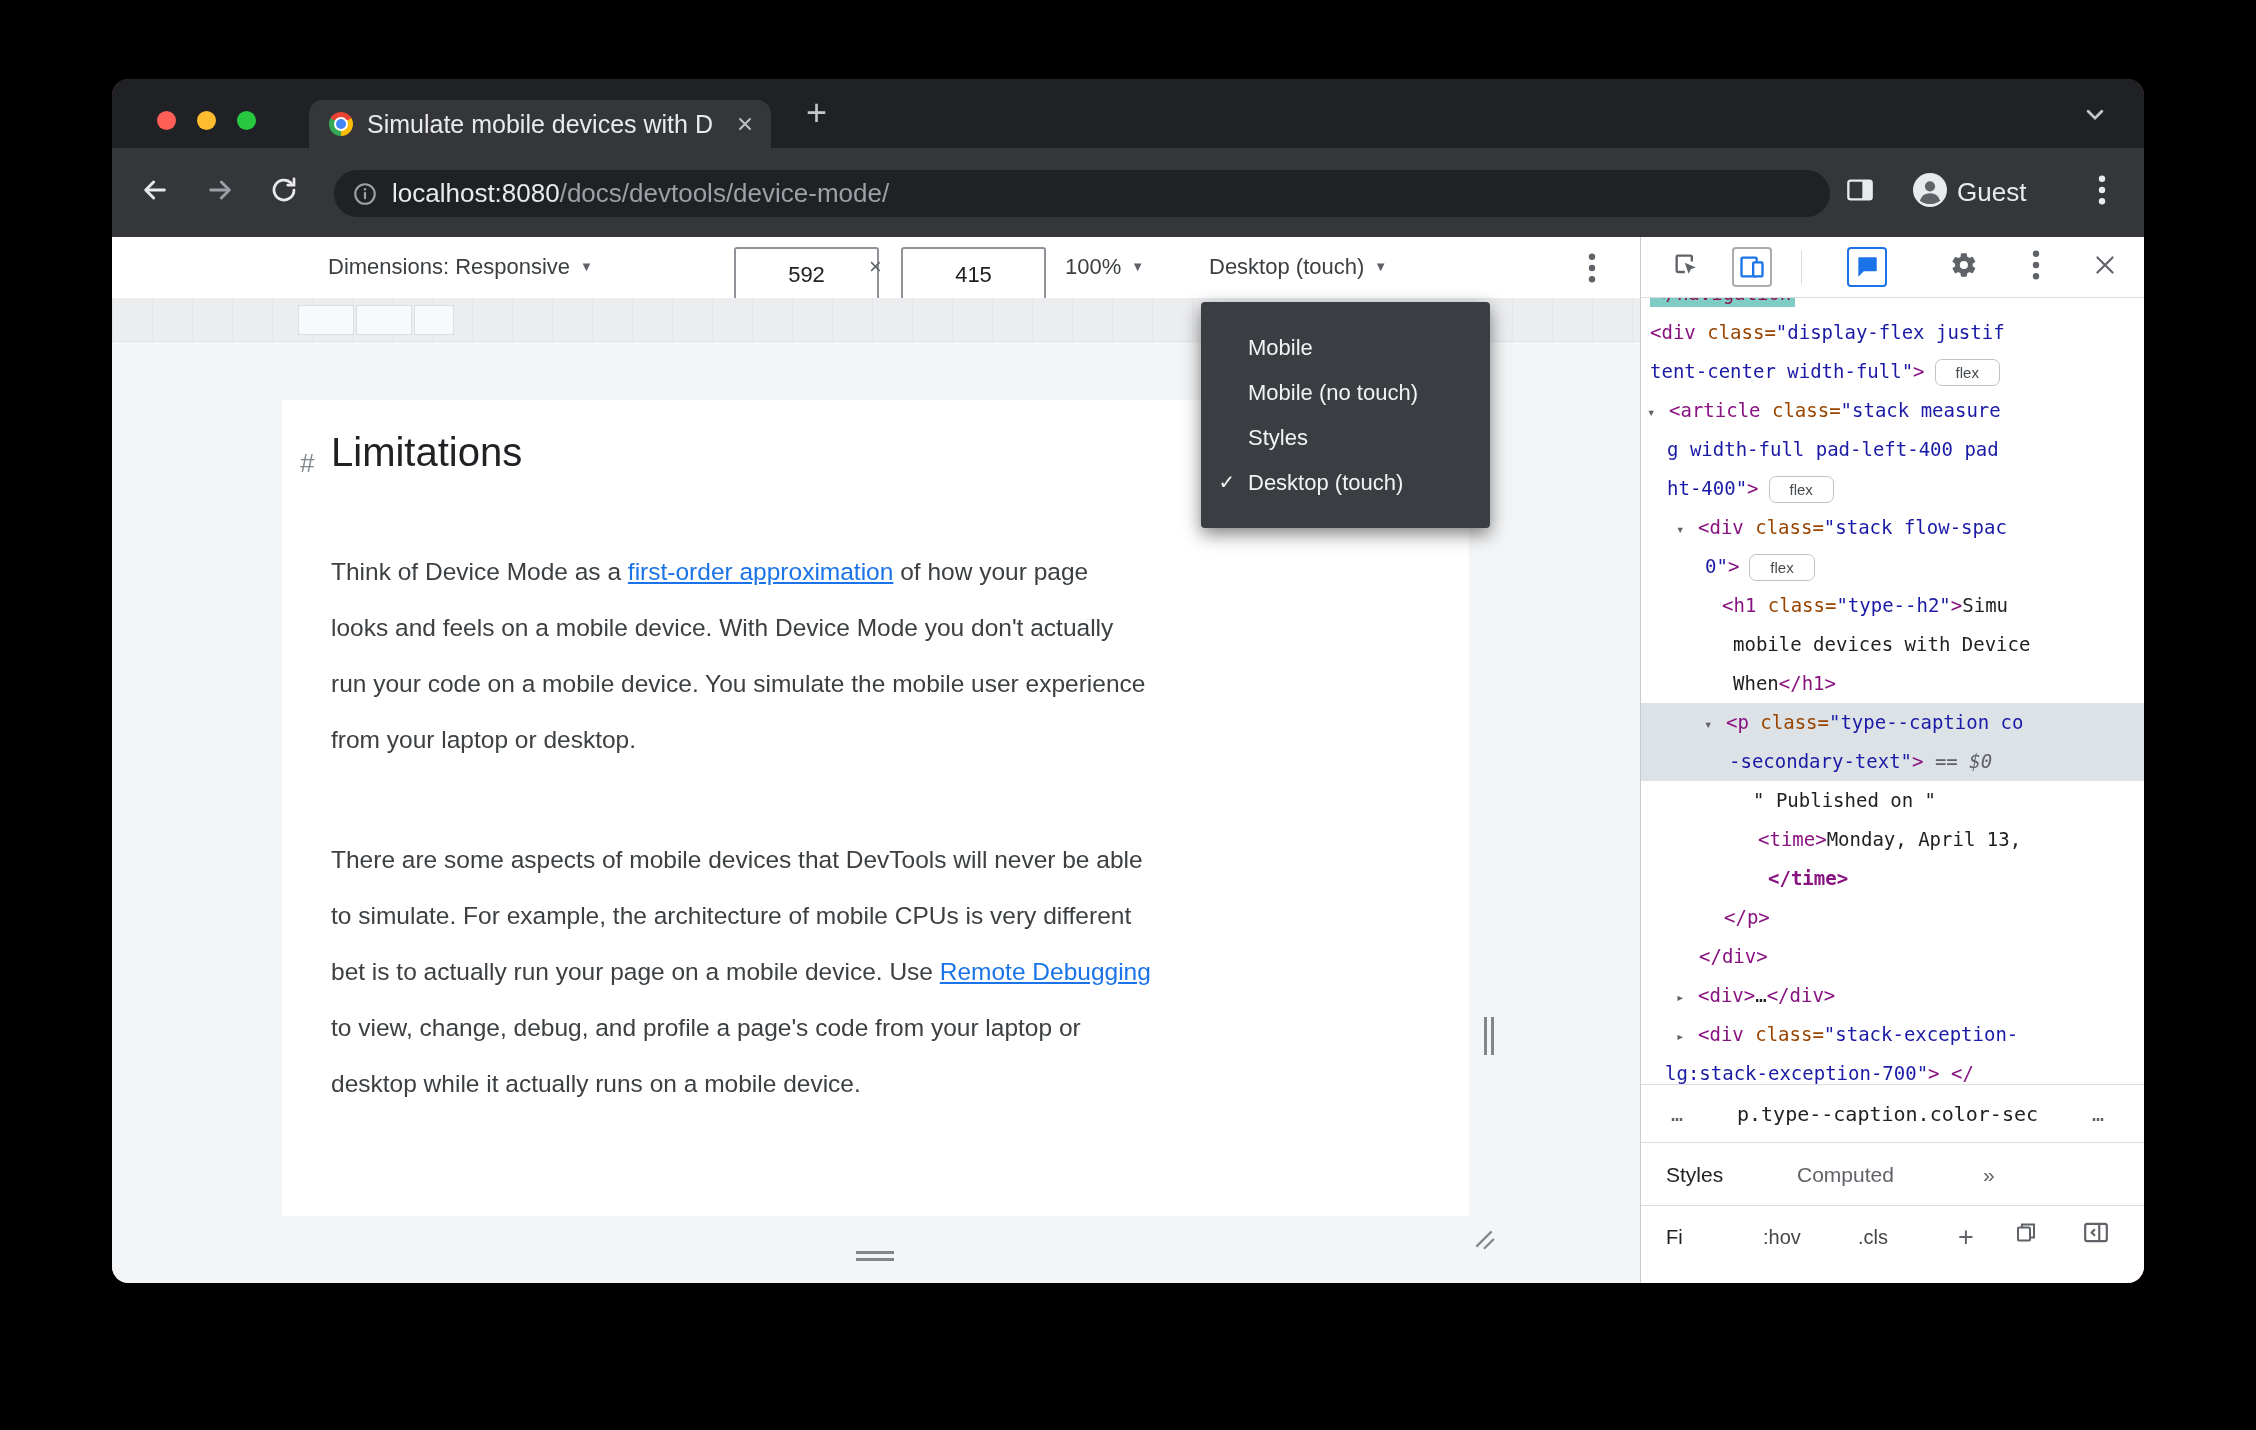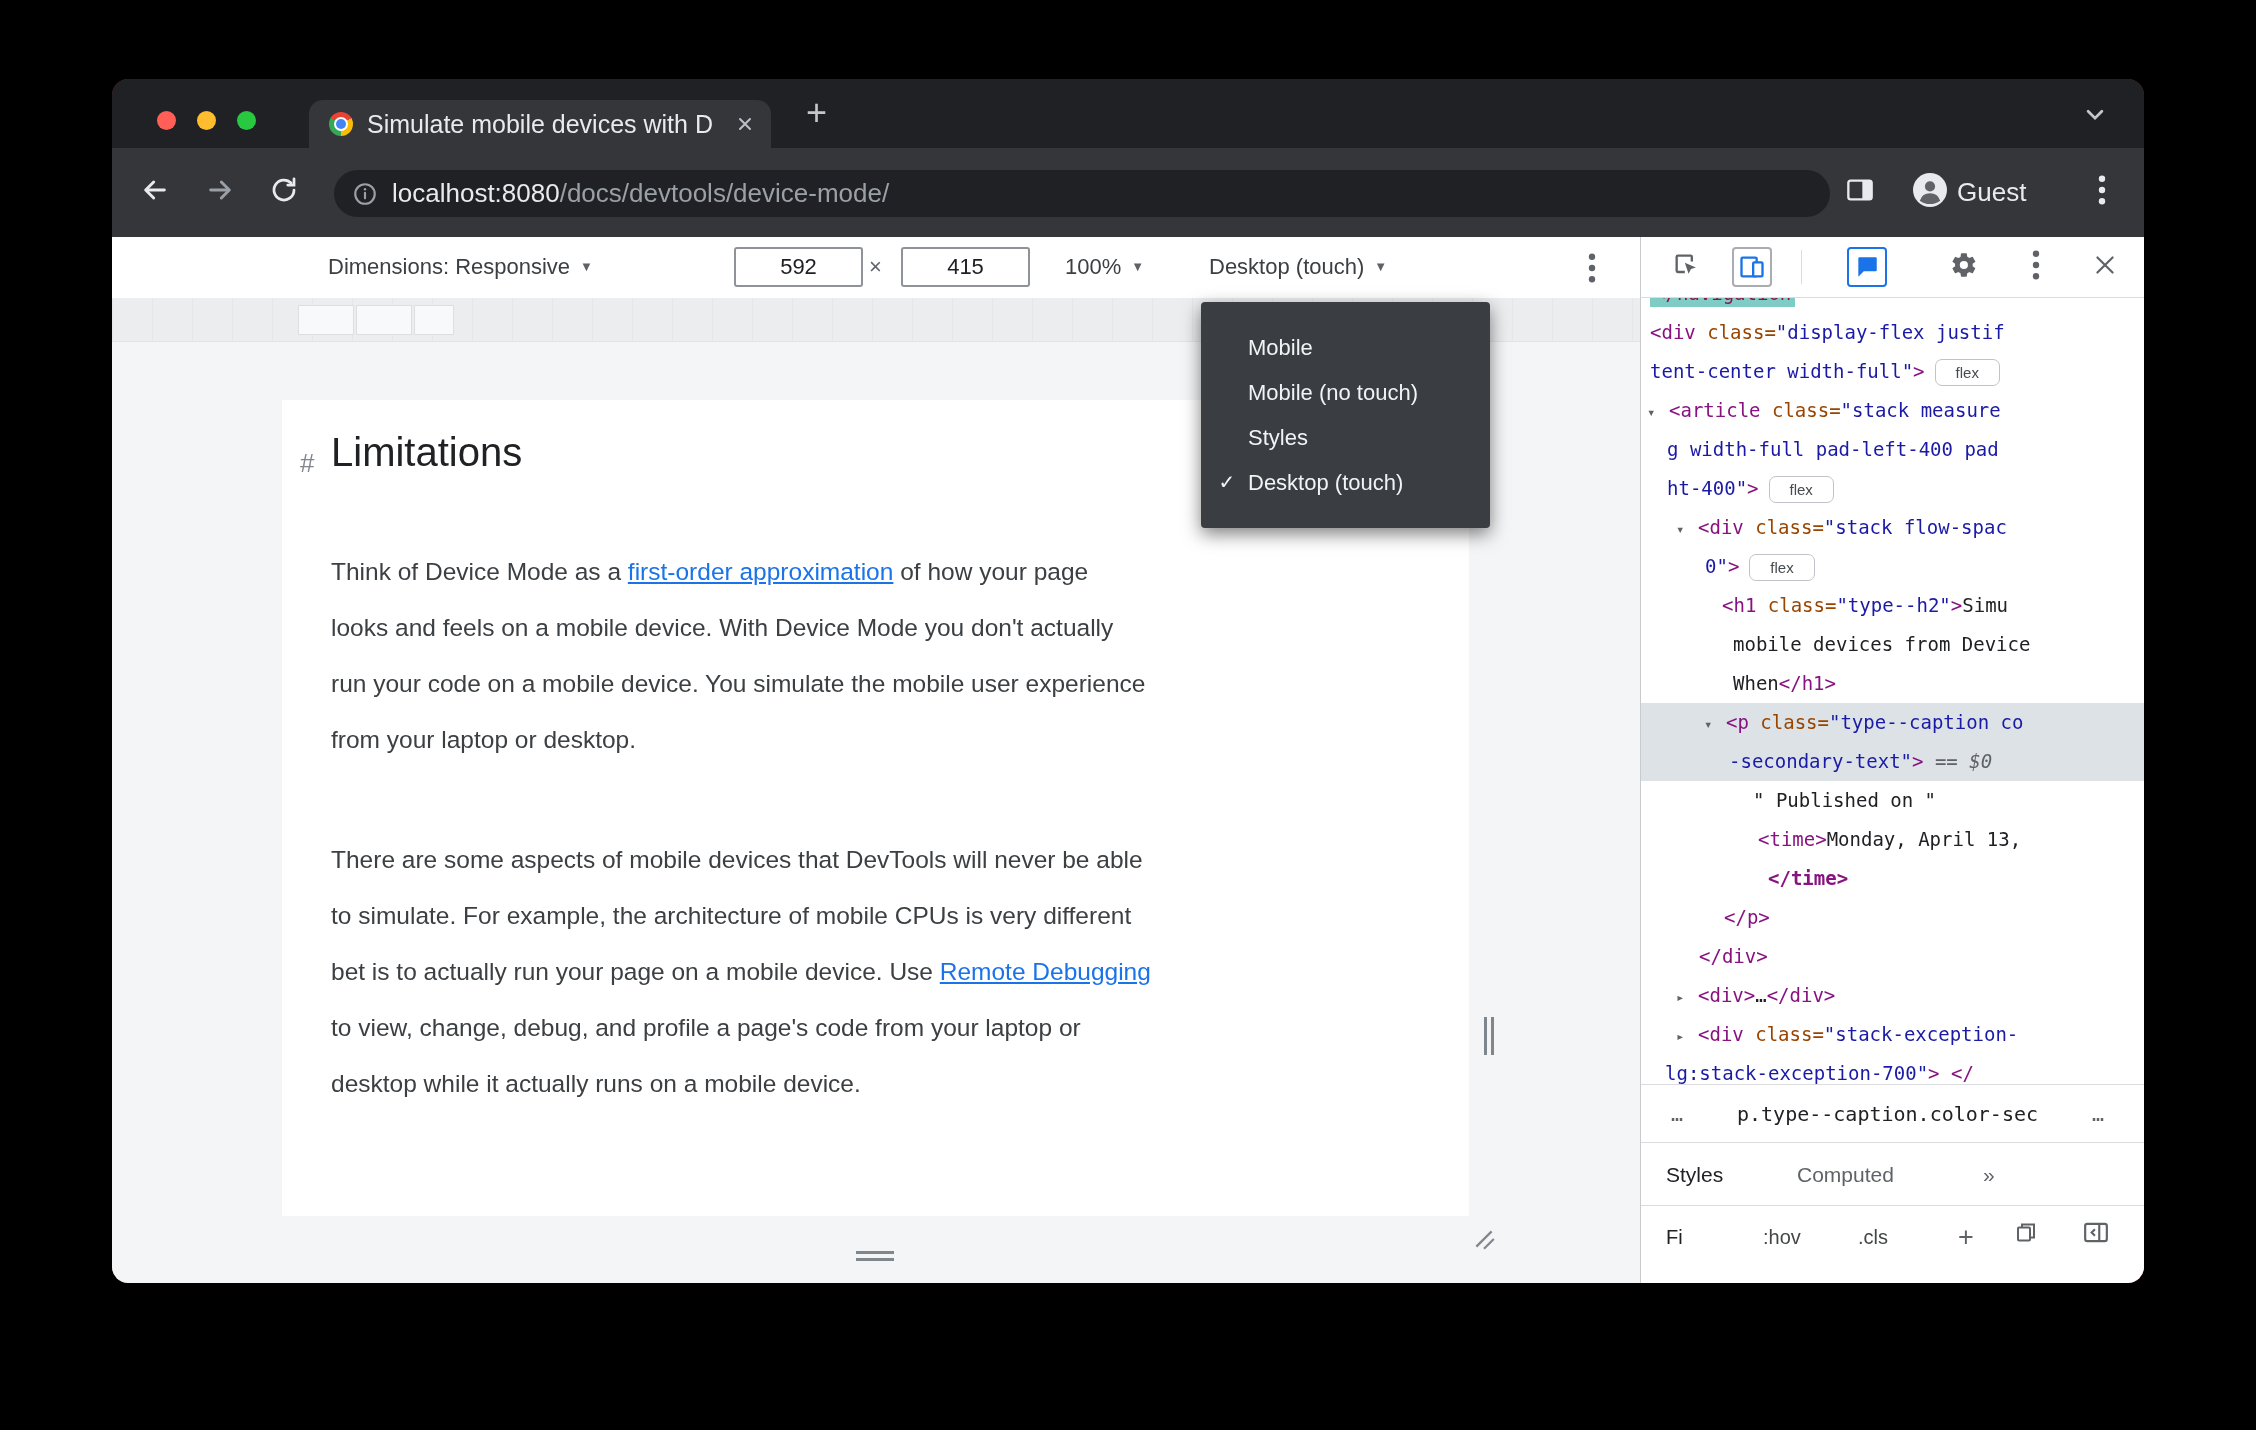--- a/index.html
+++ b/index.html
@@ -28,21 +28,21 @@
   .addr-info{margin-left:18px;display:flex}
   .addr-text{margin-left:14px;font-size:26px;white-space:nowrap}
   .addr-domain{color:#e8eaed}
   .addr-path{color:#9aa0a6}
   .guest-label{position:absolute;left:1845px;top:44px;transform:translateY(-50%);color:#e8eaed;font-size:26px}
 
   
   .device-toolbar{position:absolute;top:158px;left:0;width:1528px;height:61px;background:#fff;border-bottom:1px solid #dadce0;font-size:22px;color:#3c4043}
   .dt-item{position:absolute;top:0;height:60px;line-height:60px;white-space:nowrap}
   .tri{font-size:13px;color:#5f6368;margin-left:10px;vertical-align:3px}
-  .size-input{position:absolute;top:10px;width:125px;height:36px;border:2px solid #8f9398;border-radius:3px;font-family:"Liberation Sans",sans-serif;font-size:22px;text-align:center;color:#202124;background:#fff;padding:0}
+  .size-input{position:absolute;top:10px;width:125px;height:36px;border:2px solid #8f9398;border-radius:3px;font-family:"Liberation Sans",sans-serif;font-size:22px;text-align:center;color:#202124;background:#fff;padding:8px}
   .kebab{display:inline-block}
 
   
   .devtools-toolbar{position:absolute;top:158px;left:1528px;width:504px;height:61px;background:#fff;border-bottom:1px solid #dadce0;border-left:1px solid #c8cbce;box-sizing:border-box}
   .dtb{position:absolute;top:50%;transform:translate(-50%,-50%)}
   .icon-box{width:40px;height:40px;border-radius:4px;display:flex;align-items:center;justify-content:center;box-sizing:border-box}
   .box-grey{border:2px solid #a9adb1}
   .box-blue{border:2px solid #1a73e8}
   .vdiv{position:absolute;left:160px;top:13px;width:1px;height:34px;background:#dadce0}
 
@@ -264,21 +264,21 @@
     <div id="code-lines">
         <div class="code-line" style="padding-left: 9px;"><span class="c-teal">&lt;/navigation</span></div>
         <div class="code-line" style="padding-left: 9px;"><span class="c-tag">&lt;div</span><span class="c-attr"> class=</span><span class="c-val">"display-flex justif</span></div>
         <div class="code-line" style="padding-left: 9px;"><span class="c-val">tent-center width-full"</span><span class="c-tag">&gt;</span><span class="c-badge">flex</span></div>
         <div class="code-line" style="padding-left: 6px;"><span class="c-arrow">▾</span><span class="c-tag">&lt;article</span><span class="c-attr"> class=</span><span class="c-val">"stack measure</span></div>
         <div class="code-line" style="padding-left: 26px;"><span class="c-val">g width-full pad-left-400 pad</span></div>
         <div class="code-line" style="padding-left: 26px;"><span class="c-val">ht-400"</span><span class="c-tag">&gt;</span><span class="c-badge">flex</span></div>
         <div class="code-line" style="padding-left: 35px;"><span class="c-arrow">▾</span><span class="c-tag">&lt;div</span><span class="c-attr"> class=</span><span class="c-val">"stack flow-spac</span></div>
         <div class="code-line" style="padding-left: 64px;"><span class="c-val">0"</span><span class="c-tag">&gt;</span><span class="c-badge">flex</span></div>
         <div class="code-line" style="padding-left: 81px;"><span class="c-tag">&lt;h1</span><span class="c-attr"> class=</span><span class="c-val">"type--h2"</span><span class="c-tag">&gt;</span><span class="c-txt">Simu</span></div>
-        <div class="code-line" style="padding-left: 92px;"><span class="c-txt">mobile devices from Device</span></div>
+        <div class="code-line" style="padding-left: 92px;"><span class="c-txt">mobile devices with Device</span></div>
         <div class="code-line" style="padding-left: 92px;"><span class="c-txt">When</span><span class="c-tag">&lt;/h1&gt;</span></div>
         <div class="code-line sel" style="padding-left: 63px;"><span class="c-arrow">▾</span><span class="c-tag">&lt;p</span><span class="c-attr"> class=</span><span class="c-val">"type--caption co</span></div>
         <div class="code-line sel" style="padding-left: 88px;"><span class="c-val">-secondary-text"</span><span class="c-tag">&gt;</span><span class="c-meta"> == $0</span></div>
         <div class="code-line" style="padding-left: 112px;"><span class="c-txt">" Published on "</span></div>
         <div class="code-line" style="padding-left: 117px;"><span class="c-tag">&lt;time&gt;</span><span class="c-txt">Monday, April 13,</span></div>
         <div class="code-line" style="padding-left: 127px; font-weight: bold;"><span class="c-tag">&lt;/time&gt;</span></div>
         <div class="code-line" style="padding-left: 83px;"><span class="c-tag">&lt;/p&gt;</span></div>
         <div class="code-line" style="padding-left: 58px;"><span class="c-tag">&lt;/div&gt;</span></div>
         <div class="code-line" style="padding-left: 35px;"><span class="c-arrow">▸</span><span class="c-tag">&lt;div&gt;</span><span class="c-txt">…</span><span class="c-tag">&lt;/div&gt;</span></div>
         <div class="code-line" style="padding-left: 35px;"><span class="c-arrow">▸</span><span class="c-tag">&lt;div</span><span class="c-attr"> class=</span><span class="c-val">"stack-exception-</span></div>

